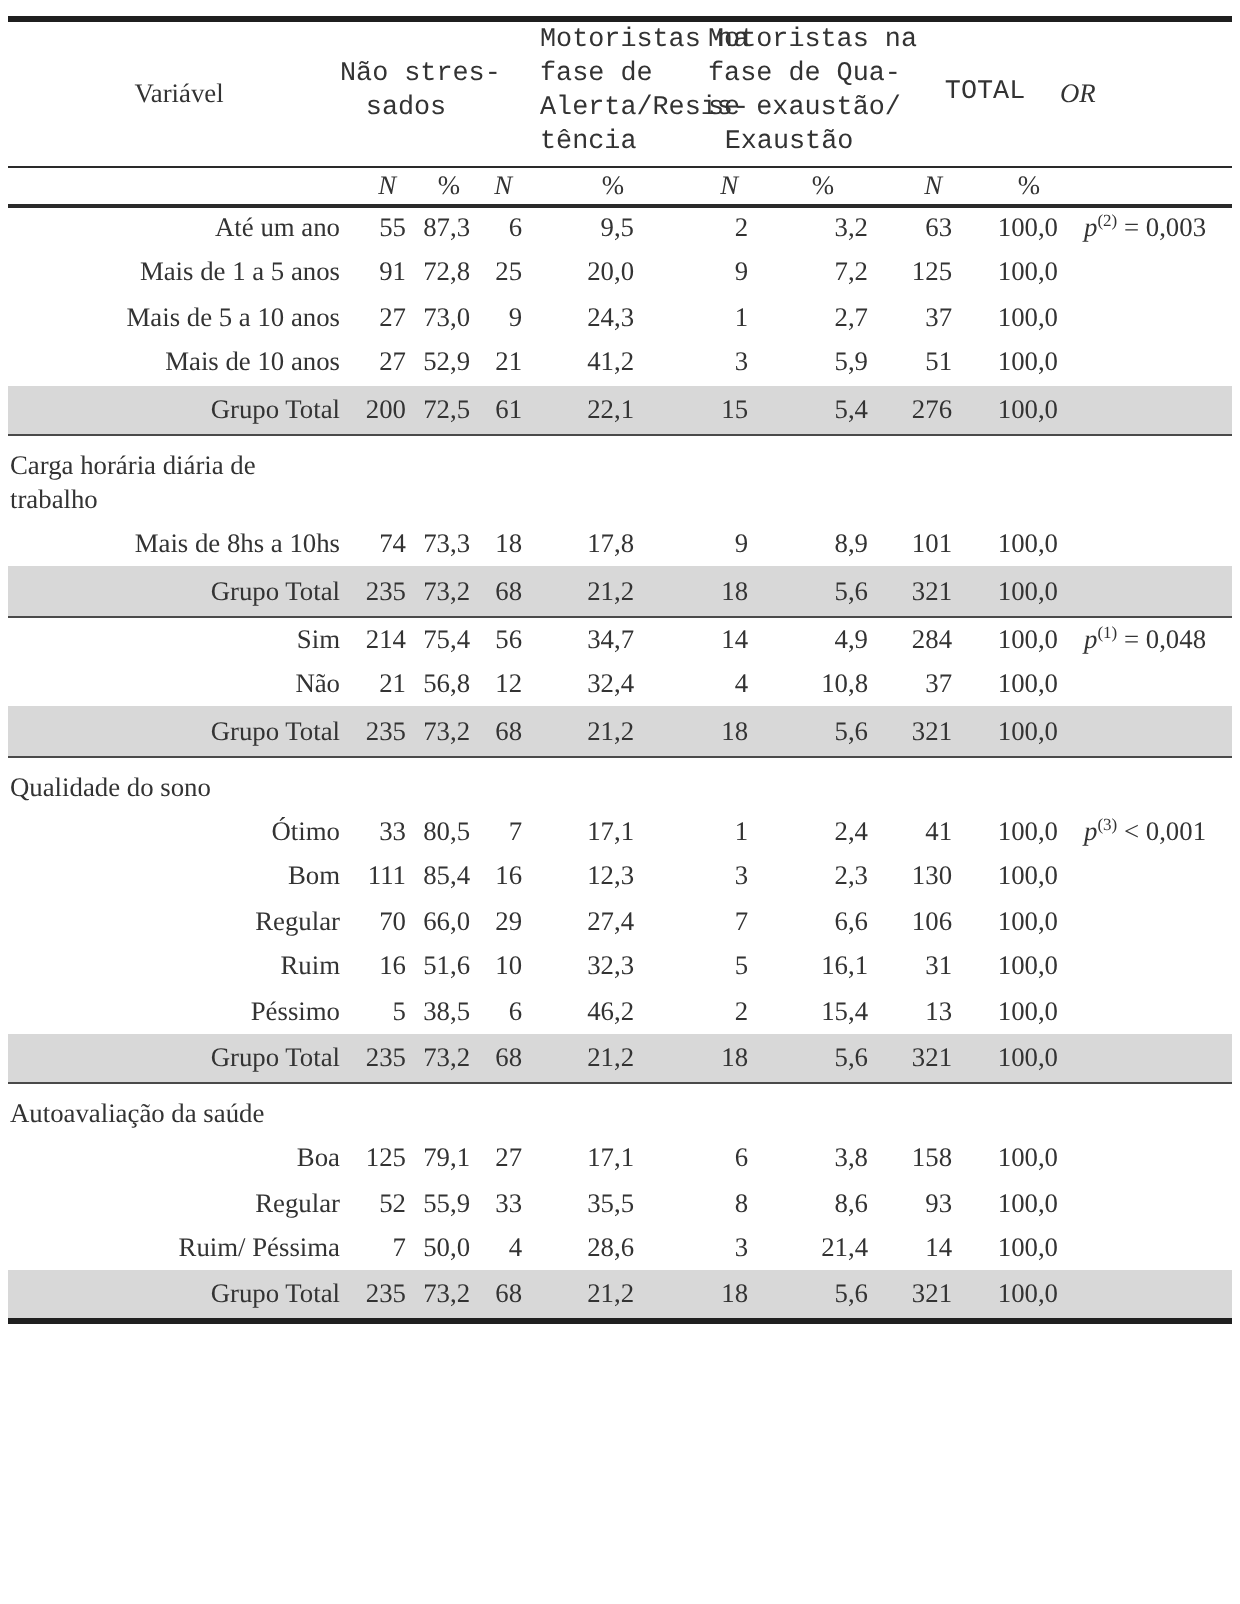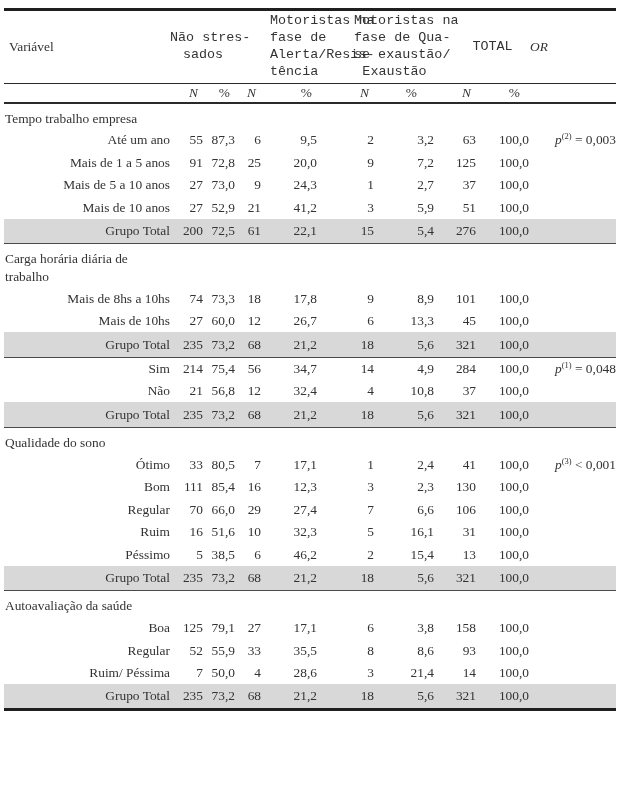--- a/index.html
+++ b/index.html
@@ -18,21 +18,21 @@
     table-layout: fixed;
     border-top: 3px solid #1f1f1f;
     border-bottom: 3px solid #1f1f1f;
     font-size: 13.4px;
   }
   td { vertical-align: middle; padding: 0; overflow: visible; }
 
   
   tr.hgroups { height: 74px; }
   tr.hgroups td { vertical-align: middle; }
-  .hvar { text-align: left; padding-left: 5px; }
+  .hvar { text-align: center; padding-left: 5px; }
   .hg {
     text-align: center;
     white-space: pre;          
     line-height: 1.26;
     font-family: Liberation Mono, monospace;
   }
   .g2 { padding-left: 34px; }
   .g3 { padding-left: 36px; }
   .g4 { padding-left: 20px; }
   .hor { font-style: italic; }
@@ -55,21 +55,21 @@
   tr.section-title td {
     text-align: left;
     white-space: pre-line;
     line-height: 1.3;
     padding: 6px 0 2px 1px;
     vertical-align: bottom;
   }
   tr.data-row { height: 22.5px; }
   td.lbl { text-align: right; padding-left: 23px; }
   td.num { text-align: right; padding-right: 1px; }
-  td.or-cell { text-align: right; padding-left: 12px; white-space: nowrap; }
+  td.or-cell { text-align: left; padding-left: 12px; white-space: nowrap; }
   td.or-cell i { font-style: italic; }
   td.or-cell sup { font-size: 8.5px; line-height: 0; vertical-align: 5px; }
 
   tr.total-row { height: 25px; background: #d8d8d8; }
   tr.total-row td { border-bottom: 1px solid #4a4a4a; }
   tr.total-row td.lbl { padding-left: 63px; }
   tr.total-row.last td { border-bottom: none; }
 </style>
 </head>
 <body>
@@ -111,23 +111,20 @@
         <td class="sn">N</td>
         <td class="sp">%</td>
         <td class="sn">N</td>
         <td class="sp s-pct3">%</td>
         <td class="sn">N</td>
         <td class="sp s-pct4">%</td>
         <td class="s-empty"></td>
       </tr>
     </thead>
     <tbody>
-        <tr class="section-title">
-          <td colspan="10">Tempo trabalho empresa</td>
-        </tr>
         <tr class="data-row">
           <td class="lbl">Até um ano</td>
           <td class="num">55</td>
           <td class="num">87,3</td>
           <td class="num">6</td>
           <td class="num">9,5</td>
           <td class="num">2</td>
           <td class="num">3,2</td>
           <td class="num">63</td>
           <td class="num">100,0</td>
@@ -190,32 +187,20 @@
           <td class="num">74</td>
           <td class="num">73,3</td>
           <td class="num">18</td>
           <td class="num">17,8</td>
           <td class="num">9</td>
           <td class="num">8,9</td>
           <td class="num">101</td>
           <td class="num">100,0</td>
           <td class="or-cell"></td>
         </tr>
-        <tr class="data-row">
-          <td class="lbl">Mais de 10hs</td>
-          <td class="num">27</td>
-          <td class="num">60,0</td>
-          <td class="num">12</td>
-          <td class="num">26,7</td>
-          <td class="num">6</td>
-          <td class="num">13,3</td>
-          <td class="num">45</td>
-          <td class="num">100,0</td>
-          <td class="or-cell"></td>
-        </tr>
         <tr class="total-row">
           <td class="lbl">Grupo Total</td>
           <td class="num">235</td>
           <td class="num">73,2</td>
           <td class="num">68</td>
           <td class="num">21,2</td>
           <td class="num">18</td>
           <td class="num">5,6</td>
           <td class="num">321</td>
           <td class="num">100,0</td>

